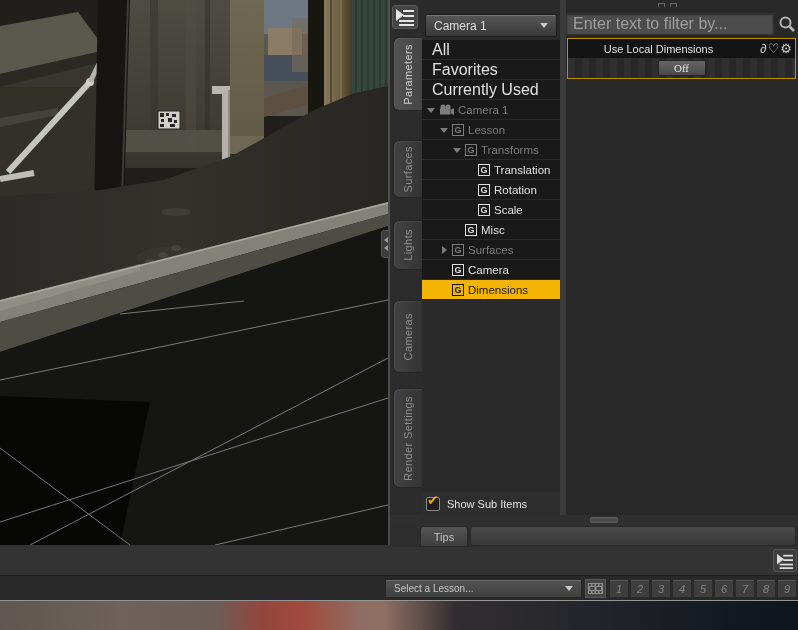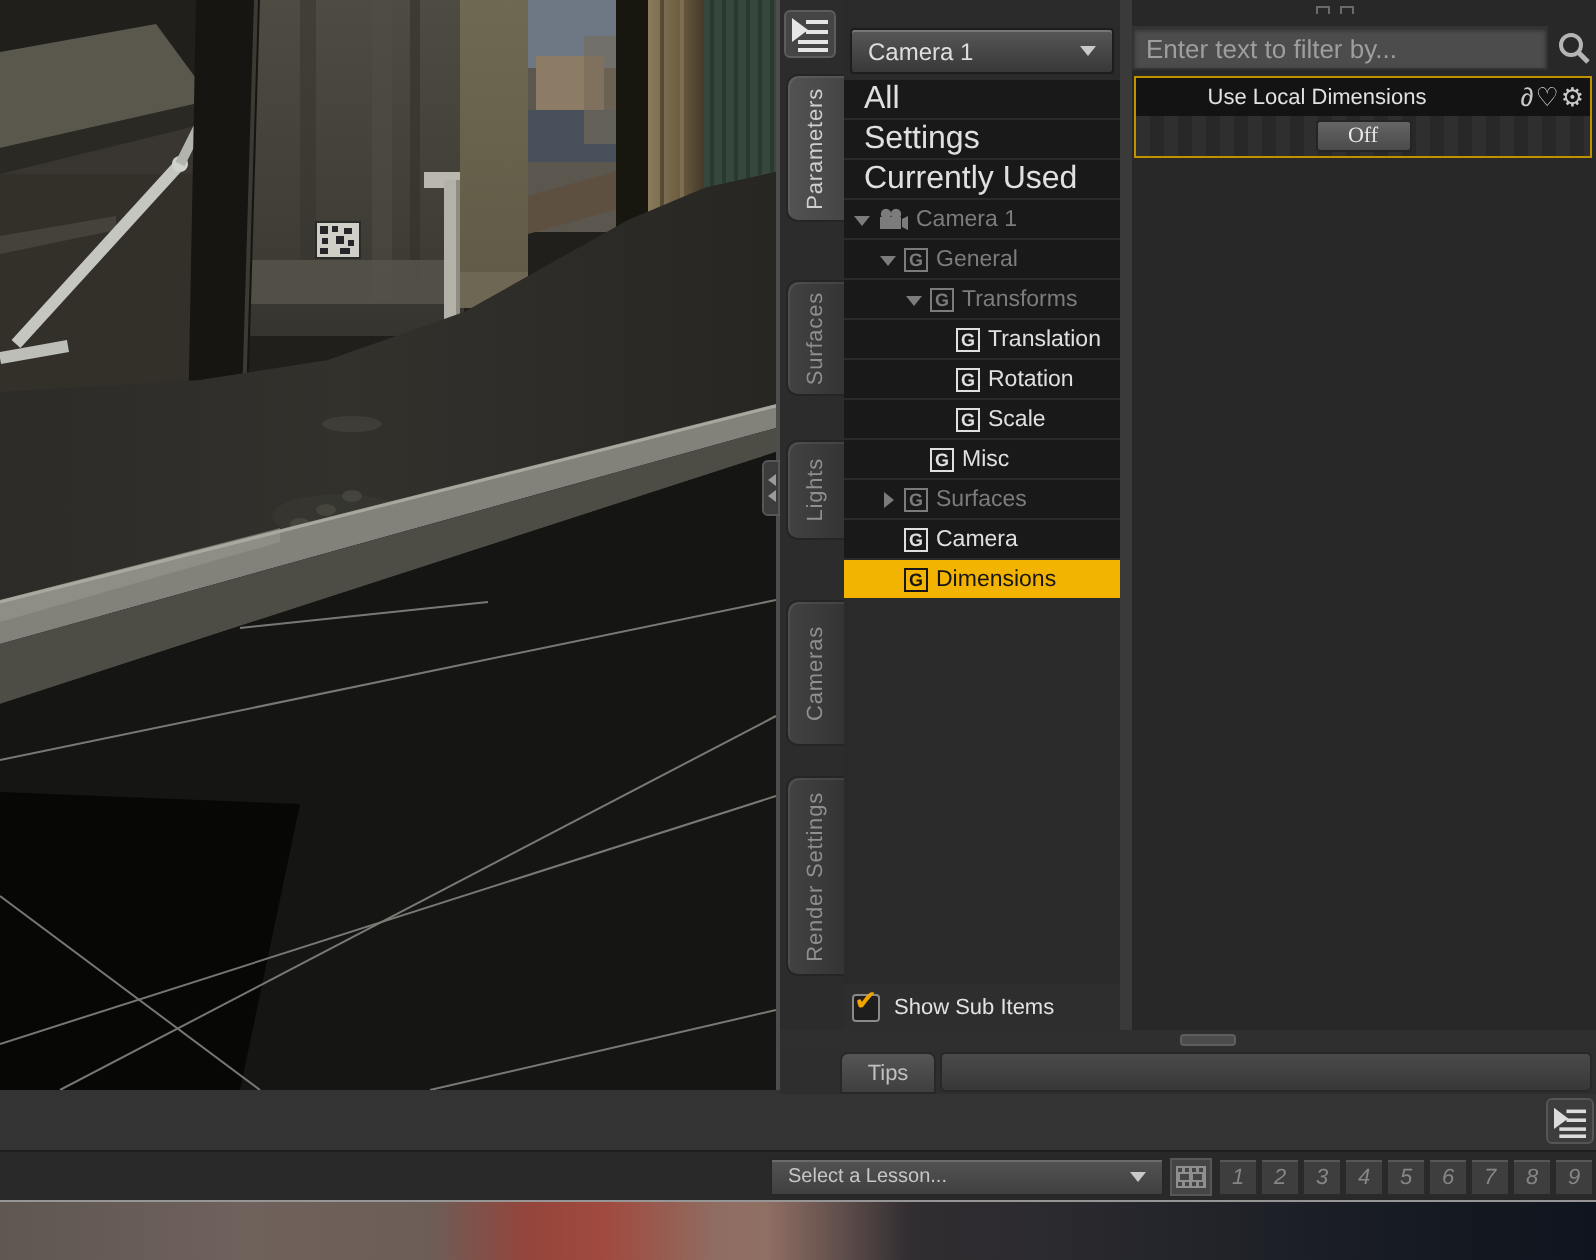--- a/index.html
+++ b/index.html
@@ -57,21 +57,21 @@
   #vsplit{position:absolute;left:560px;top:0;width:6px;height:525px;background:#3a3a3a;}
   #hsplit{position:absolute;left:390px;top:515px;width:408px;height:10px;background:#2f2f2f;}
   #hsplit .grip{position:absolute;left:200px;top:2px;width:28px;height:6px;background:#4c4c4c;
     border:1px solid #5e5e5e;border-radius:2px;}
 
   
   #right-pane{position:absolute;left:566px;top:0;width:232px;height:515px;background:#282828;}
   .dock-dash{position:absolute;top:3px;width:7px;height:4px;border:1px solid #6a6a6a;border-bottom:none;}
   #filter-input{position:absolute;left:0;top:13px;width:208px;height:22px;background:#4c4c4c;
     border:1px solid #333;box-shadow:inset 0 1px 2px rgba(0,0,0,.45);color:#ddd;
-    font-family:"Liberation Sans",sans-serif;font-size:13px;padding:0 6px;outline:none;}
+    font-family:"Liberation Sans",sans-serif;font-size:16px;padding:0 6px;outline:none;}
   #filter-input::placeholder{color:#9e9e9e;}
   #search-btn{position:absolute;left:212px;top:15px;width:18px;height:18px;}
   #prop-group{position:absolute;left:1px;top:38px;width:229px;height:41px;border:1px solid #bf9200;background:#131313;}
   #prop-header{position:relative;height:19px;display:flex;align-items:center;justify-content:flex-end;}
   #prop-name{flex:1;text-align:center;padding-right:46px;font-size:11px;color:#e2e2e2;}
   #prop-icons{position:absolute;right:3px;top:0;height:19px;display:flex;align-items:center;gap:1px;color:#c8c8c8;}
   #prop-icons .pi{font-size:13px;line-height:13px;}
   #prop-slider{position:relative;height:20px;
     background:repeating-linear-gradient(90deg,#2f2f2f 0 7px,#282828 7px 14px);}
   #off-button{position:absolute;left:50%;top:2px;transform:translateX(-50%);width:48px;height:16px;
@@ -269,21 +269,21 @@
   <div id="tree-pane">
     <div id="node-dropdown">
       <span class="dd-label">Camera 1</span>
       <span class="dd-arrow"></span>
     </div>
     <div id="tree-list">
         <div class="trow plain" style="padding-left: 10px;">
           <span class="lbl">All</span>
         </div>
         <div class="trow plain" style="padding-left: 10px;">
-          <span class="lbl">Settings</span>
+          <span class="lbl">Favorites</span>
         </div>
         <div class="trow plain" style="padding-left: 10px;">
           <span class="lbl">Currently Used</span>
         </div>
         <div class="trow dim" style="padding-left: 4px;">
           <span class="exp down">
             <i></i>
           </span>
           <span class="camicon">
             <svg width="15" height="11" viewBox="0 0 15 11">
@@ -293,21 +293,21 @@
               <polygon points="12,5.5 15,4 15,11 12,9.5"></polygon>
             </svg>
           </span>
           <span class="lbl">Camera 1</span>
         </div>
         <div class="trow dim" style="padding-left: 17px;">
           <span class="exp down">
             <i></i>
           </span>
           <span class="gicon">G</span>
-          <span class="lbl">General</span>
+          <span class="lbl">Lesson</span>
         </div>
         <div class="trow dim" style="padding-left: 30px;">
           <span class="exp down">
             <i></i>
           </span>
           <span class="gicon">G</span>
           <span class="lbl">Transforms</span>
         </div>
         <div class="trow" style="padding-left: 43px;">
           <span class="exp none"></span>

